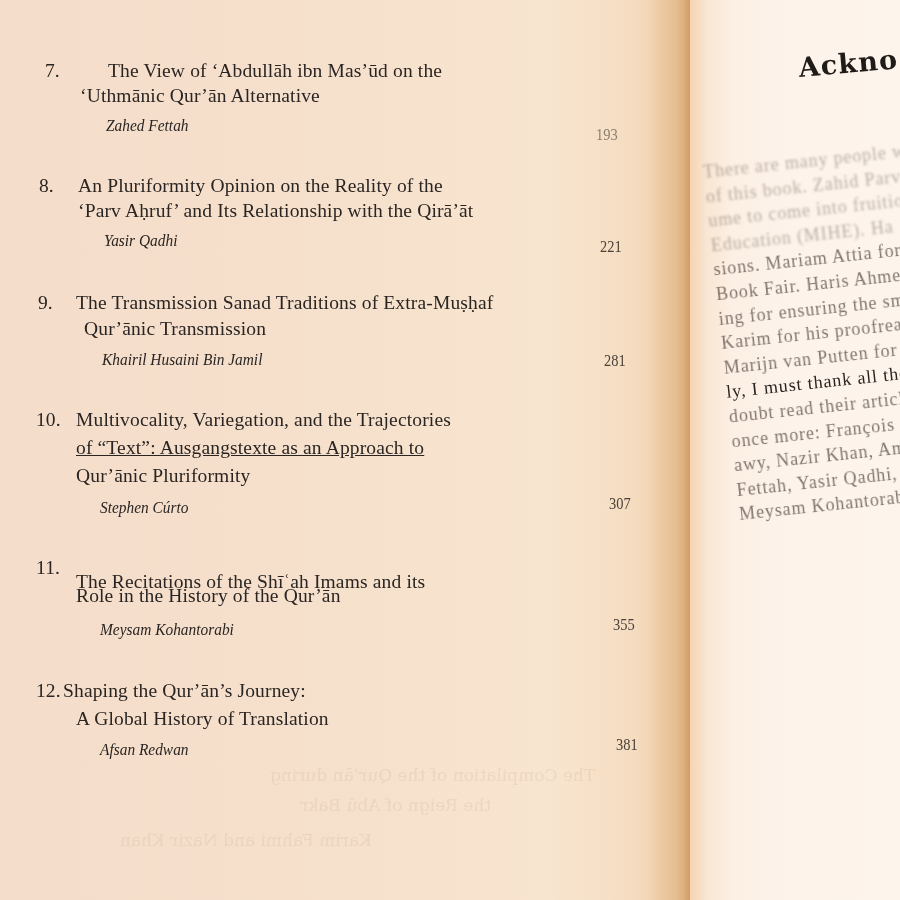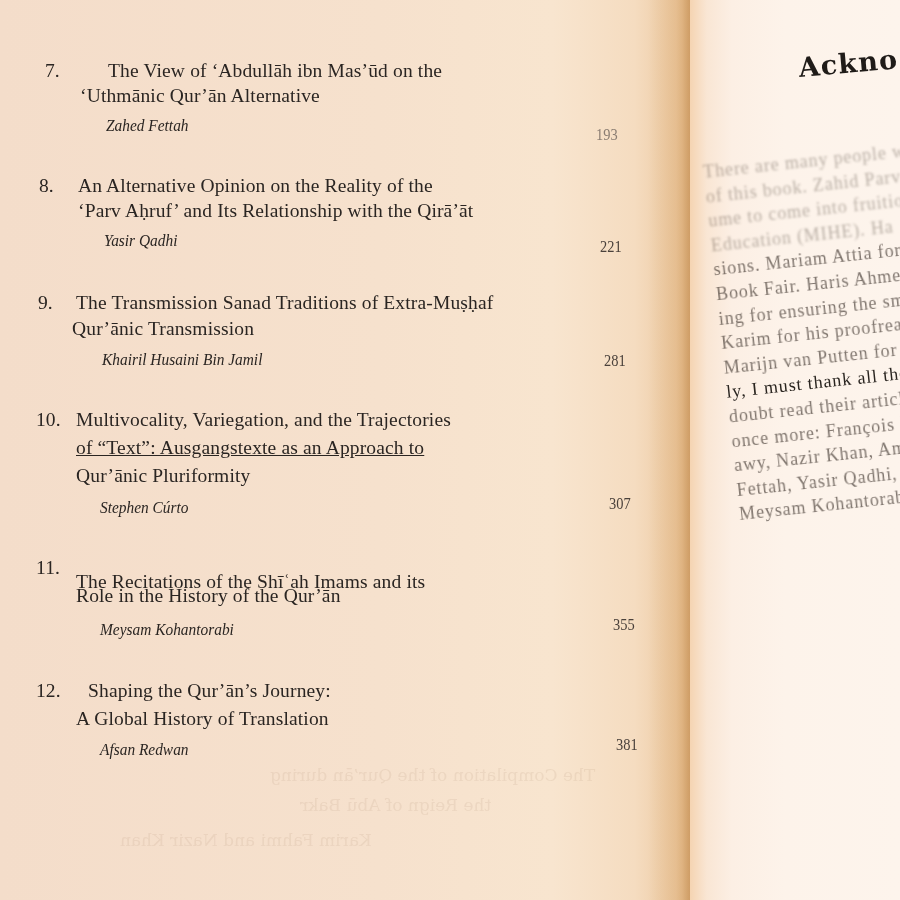--- a/index.html
+++ b/index.html
@@ -139,30 +139,30 @@
     <div class="entry" style="top:0;">
       <span class="num" style="left:45px; top:60px;">7.</span>
       <span class="title-line" style="left:80px; top:60px;margin-left:28px;">The View of ‘Abdullāh ibn Mas’ūd on the</span>
       <span class="title-line" style="left:80px; top:85px;">‘Uthmānic Qur’ān Alternative</span>
       <span class="author" style="left:106px; top:115px;">Zahed Fettah</span>
       <span class="page" style="left:596px; top:125px; color:#8a7d72;">193</span>
     </div>
 
     <div class="entry" style="top:0;">
       <span class="num" style="left:39px; top:175px;">8.</span>
-      <span class="title-line" style="left:78px; top:175px;">An Alternative Opinion on the Reality of the</span>
+      <span class="title-line" style="left:78px; top:175px;">An Pluriformity Opinion on the Reality of the</span>
       <span class="title-line" style="left:78px; top:200px;">‘Parv Aḥruf’ and Its Relationship with the Qirā’āt</span>
       <span class="author" style="left:104px; top:230px;">Yasir Qadhi</span>
       <span class="page" style="left:600px; top:237px;">221</span>
     </div>
 
     <div class="entry" style="top:0;">
       <span class="num" style="left:38px; top:292px;">9.</span>
       <span class="title-line" style="left:76px; top:292px;">The Transmission Sanad Traditions of Extra-Muṣḥaf</span>
-      <span class="title-line" style="left:72px; top:318px;">Qur’ānic Transmission</span>
+      <span class="title-line" style="left:84px; top:318px;">Qur’ānic Transmission</span>
       <span class="author" style="left:102px; top:349px;">Khairil Husaini Bin Jamil</span>
       <span class="page" style="left:604px; top:351px;">281</span>
     </div>
 
     <div class="entry" style="top:0;">
       <span class="num" style="left:36px; top:409px;">10.</span>
       <span class="title-line" style="left:76px; top:409px;">Multivocality, Variegation, and the Trajectories</span>
       <span class="title-line" style="left:76px; top:437px;text-decoration:underline;">of “Text”: Ausgangstexte as an Approach to</span>
       <span class="title-line" style="left:76px; top:465px;">Qur’ānic Pluriformity</span>
       <span class="author" style="left:100px; top:497px;">Stephen Cúrto</span>
@@ -172,21 +172,21 @@
     <div class="entry" style="top:0;">
       <span class="num" style="left:36px; top:557px;">11.</span>
       <span class="title-line" style="left:76px; top:557px;margin-top:14px;">The Recitations of the Shīʿah Imams and its</span>
       <span class="title-line" style="left:76px; top:585px;">Role in the History of the Qur’ān</span>
       <span class="author" style="left:100px; top:619px;">Meysam Kohantorabi</span>
       <span class="page" style="left:613px; top:615px;">355</span>
     </div>
 
     <div class="entry" style="top:0;">
       <span class="num" style="left:36px; top:680px;">12.</span>
-      <span class="title-line" style="left:88px; top:680px;">Shaping the Qur’ān’s Journey:</span>
+      <span class="title-line" style="left:63px; top:680px;">Shaping the Qur’ān’s Journey:</span>
       <span class="title-line" style="left:76px; top:708px;">A Global History of Translation</span>
       <span class="author" style="left:100px; top:739px;">Afsan Redwan</span>
       <span class="page" style="left:616px; top:735px;">381</span>
     </div>
   </div>
 
   <div class="gutter-shadow"></div>
 
   <div class="right-page">
     <div class="right-content">

